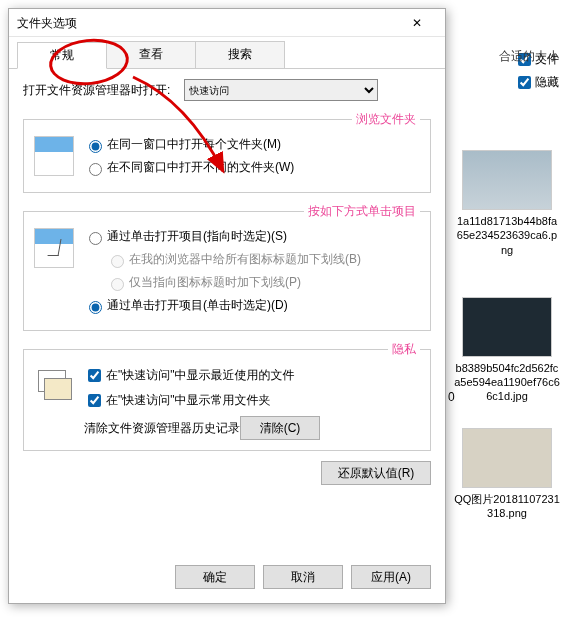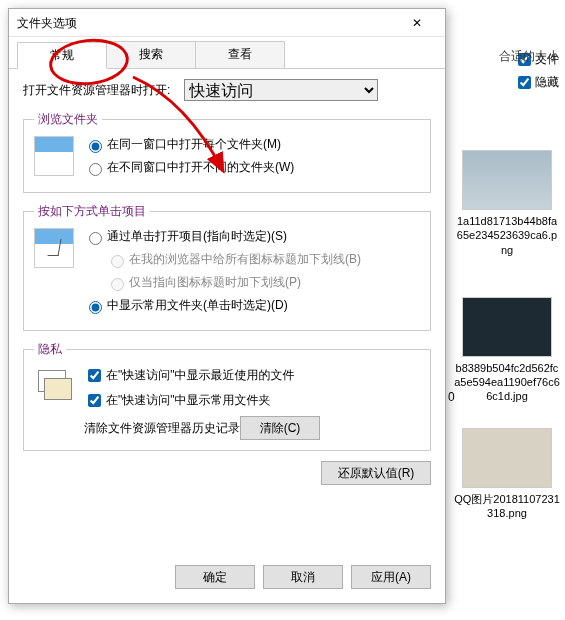--- a/index.html
+++ b/index.html
@@ -79,27 +79,27 @@
     z-index:5;
   }
   .red-arrow {
     position:absolute;
     top:62px; left:118px;
     pointer-events:none;
     z-index:5;
   }
   .content { padding: 10px 14px; }
   .row1 { margin-bottom:10px; display:flex; align-items:center; gap:14px;}
-  select.combo { flex:0 0 194px; height:22px; font-size:16px; border:1px solid #888;}
+  select.combo { flex:0 0 194px; height:22px; font-size:10px; border:1px solid #888;}
   fieldset.grp {
     border:1px solid #ccc;
     margin: 0 0 10px 0;
     padding: 8px 10px 10px 10px;
   }
-  fieldset.grp legend { padding:0 4px; font-size:12px; color:#701a75;}
+  fieldset.grp legend { padding:0 4px; font-size:12px; color:#ec4899;text-align:right;}
   .grp-body { display:flex; gap:10px; }
   .grp-icon {
     width:40px; height:40px; flex-shrink:0;
     border:1px solid #ccc;
     background: linear-gradient(#6db3e8 0 40%, #fff 40% 100%);
     position:relative;
   }
   .grp-icon.click::after{
     content:"";
     position:absolute; left:14px; top:10px;
@@ -189,22 +189,22 @@
     <defs>
         <marker id="ah" markerWidth="8" markerHeight="8" refX="6" refY="3" orient="auto">
           <path d="M0,0 L7,3 L0,6 Z" fill="#d80000"></path>
         </marker>
       </defs>
     <path d="M6,6 Q60,30 96,100" stroke="#d80000" stroke-width="3" fill="none" marker-end="url(#ah)"></path>
   </svg>
 
   <div class="tabs">
     <div class="tab active">常规</div>
+    <div class="tab">查看</div>
     <div class="tab">搜索</div>
-    <div class="tab">查看</div>
   </div>
 
   <div class="content">
     <div class="row1">
       <span>打开文件资源管理器时打开:</span>
       <select class="combo">
         <option>快速访问</option>
       </select>
     </div>
 
@@ -222,21 +222,21 @@
     <fieldset class="grp">
       <legend>按如下方式单击项目</legend>
       <div class="grp-body">
         <div class="grp-icon click"></div>
         <div class="radios" style="width:100%">
           <label><input type="radio" name="ck" style=""><span>通过单击打开项目(指向时选定)(S)</span></label>
           <div class="radios sub">
             <label><input type="radio" name="ul" disabled="" style=""><span>在我的浏览器中给所有图标标题加下划线(B)</span></label>
             <label><input type="radio" name="ul" disabled="" style=""><span>仅当指向图标标题时加下划线(P)</span></label>
           </div>
-          <label><input type="radio" name="ck" checked="" style=""><span>中显示常用文件夹(单击时选定)(D)</span></label>
+          <label><input type="radio" name="ck" checked="" style=""><span>通过单击打开项目(单击时选定)(D)</span></label>
         </div>
       </div>
     </fieldset>
 
     <fieldset class="grp">
       <legend>隐私</legend>
       <div class="grp-body">
         <div class="privacy-icon"></div>
         <div style="flex:1">
           <div class="checks">

